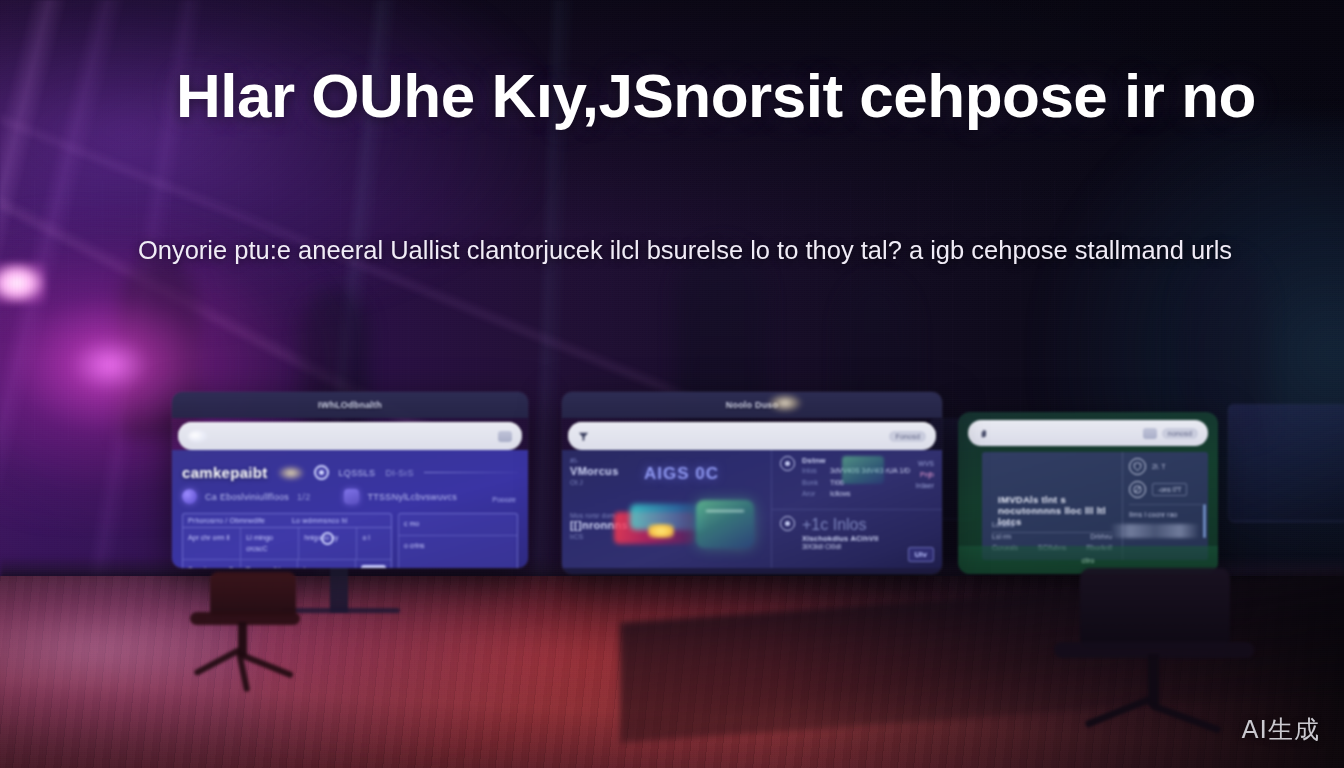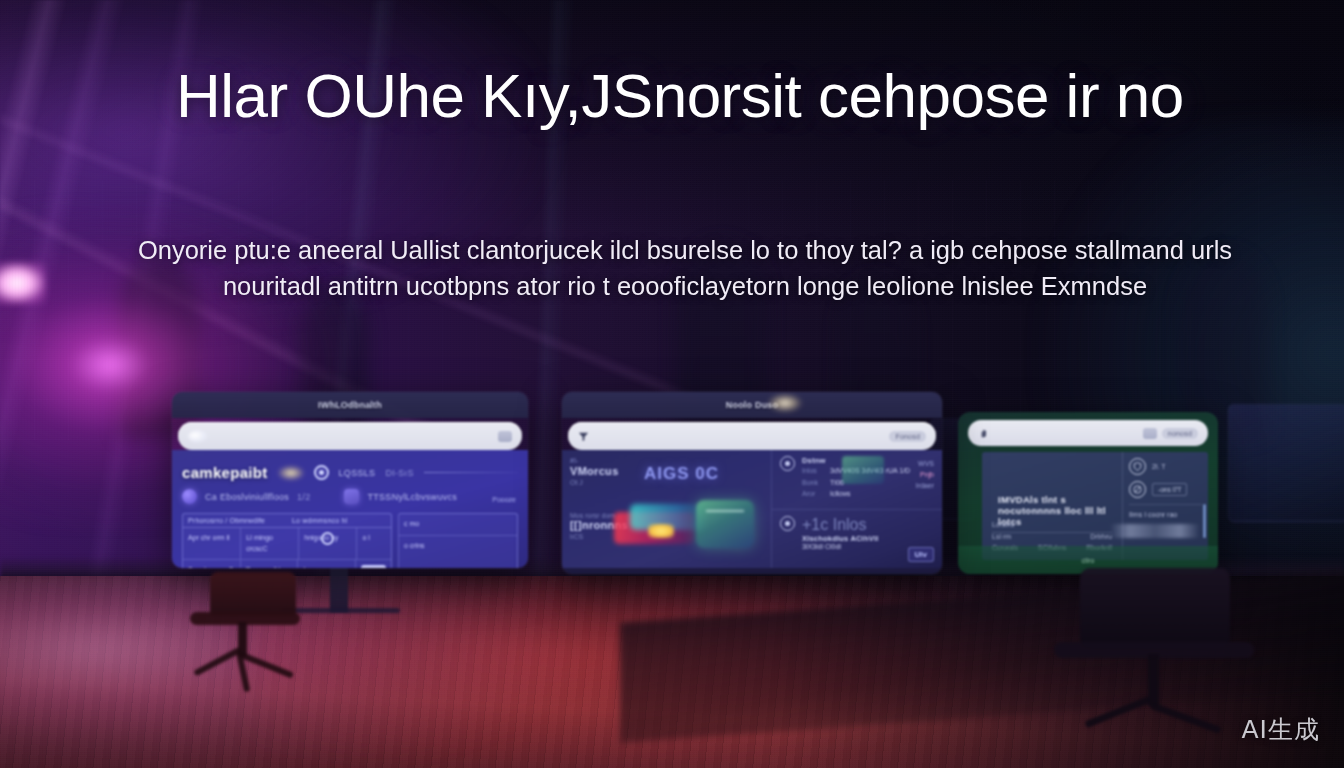--- a/index.html
+++ b/index.html
@@ -217,21 +217,21 @@
     opacity:.8;
   }
 
   
   .hero{
     position:absolute; left:0; top:0; width:1344px; height:330px;
     z-index:20;
   }
   .hero-title{
     position:absolute; left:176px; top:63px; width:1100px;
-    font-size:62px; font-weight:normal; color:#ffffff;
+    font-size:62px; font-weight:bold; color:#ffffff;
     letter-spacing:-0.5px; line-height:1.08;
     white-space:nowrap;
     text-shadow:0 2px 14px rgba(0,0,0,0.55), 0 0 30px rgba(190,140,255,0.18);
   }
   .hero-sub{
     position:absolute; left:56px; top:232px; width:1258px;
     font-size:25.5px; font-weight:400; color:#f0ecf6;
     line-height:1.42; text-align:center;
     text-shadow:0 1px 9px rgba(0,0,0,0.65);
   }
@@ -558,21 +558,20 @@
   <div class="bg-monitor" style="left:1228px; top:404px; width:120px; height:118px;"></div>
   <div class="bg-monitor" style="left:930px; top:418px; width:46px; height:102px; opacity:.5;"></div>
 
   <div class="glow-magenta"></div>
   <div class="glow-magenta-core"></div>
 
   <div class="hero">
     <div class="hero-title">Hlar OUhe  Kıy,JSnorsit cehpose ir no</div>
     <div class="hero-sub">
       <span class="l1">Onyorie  ptu:e aneeral Uallist clantorjucek ilcl bsurelse lo to thoy tal? a igb cehpose stallmand urls</span>
-      <span class="l2">nouritadl antitrn ucotbpns ator rio t eoooficlayetorn longe leolione lnislee Exmndse</span>
     </div>
   </div>
 
   <div class="panel panel-blur" style="left:172px; top:392px; width:356px; height:176px;">
 
     <div class="p-titlebar">
       <span class="t-text">IWhLOdbnalth</span>
     </div>
 
     <div class="p-searchbar">

